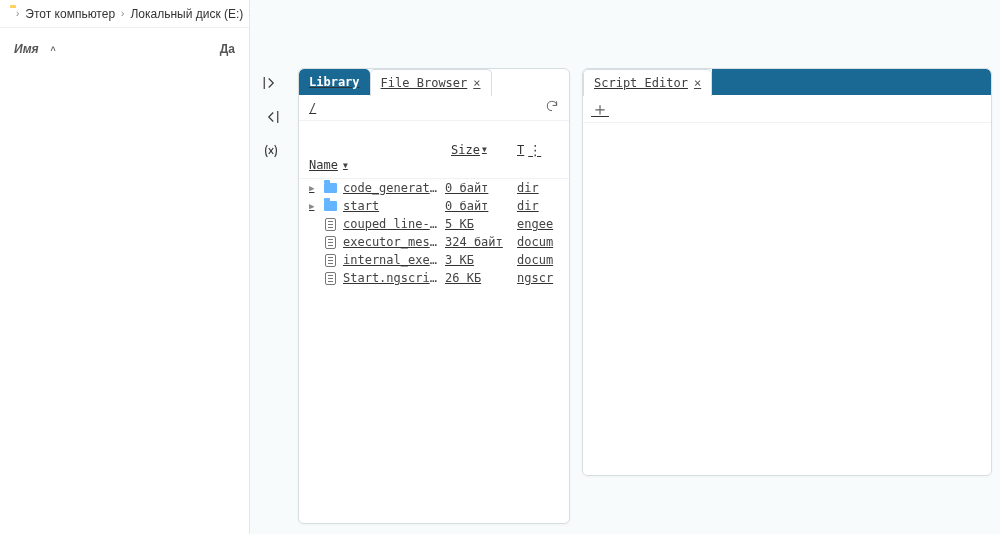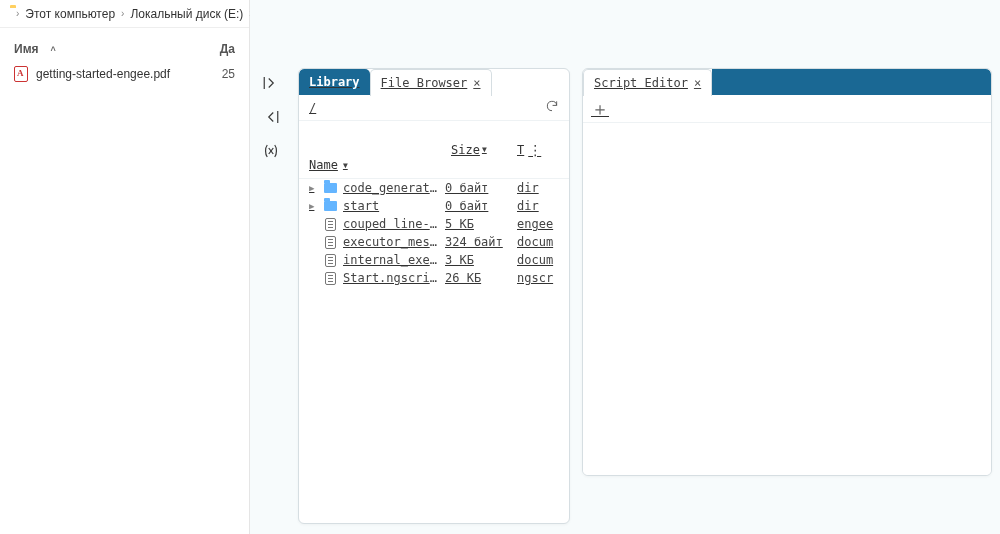--- a/index.html
+++ b/index.html
@@ -7,21 +7,21 @@
   body { display: flex; }
 
   
   .explorer { width: 250px; height: 100%; border-right: 1px solid #e5e5e5; display: flex; flex-direction: column; }
   .breadcrumbs { display: flex; align-items: center; gap: 6px; padding: 4px 10px; border-bottom: 1px solid #eee; height: 28px; }
   .bc-sep { color: #888; font-size: 10px; }
   .bc-seg { color: #333; white-space: nowrap; }
   .bc-folder { width: 14px; height: 11px; background: #ffd060; border-radius: 1px; position: relative; display: inline-block; }
   .bc-folder::before { content:""; position:absolute; top:-3px; left:0; width:6px; height:3px; background:#ffd060; border-radius:1px 1px 0 0;}
   .exp-headers { display: flex; padding: 14px 14px 6px; color: #555; font-weight: 600; }
-  .exp-h-name { flex: 1; display:flex; align-items:center; gap:12px;}
+  .exp-h-name { flex: 1; display:flex; align-items:center; gap:12px;font-style:italic;}
   .exp-h-sort { font-size: 9px; color:#666; }
   .exp-h-date { width: 28px; text-align:right; }
   .exp-row { display: flex; align-items: center; padding: 4px 14px; gap: 8px; }
   .pdf-icon { width:14px; height:16px; border:1px solid #c33; border-radius:2px; position:relative; display:inline-block;}
   .pdf-icon::after { content:"A"; position:absolute; top:1px; left:2px; font-size:9px; font-weight:700; color:#c33; font-family: serif;}
   .exp-row .fname { flex:1; white-space: nowrap; overflow: hidden; text-overflow: ellipsis; }
   .exp-row .fdate { width:28px; text-align:right; color:#555; }
 
   
   .app { flex:1; height:100%; background:#f7fbfc; position:relative; overflow:hidden; }
@@ -82,25 +82,20 @@
     <span class="bc-sep">›</span>
     <span class="bc-seg">Proj</span>
   </div>
   <div class="exp-headers">
     <div class="exp-h-name">
       <span>Имя</span>
       <span class="exp-h-sort">˄</span>
     </div>
     <div class="exp-h-date">Да</div>
   </div>
-  <div class="exp-row">
-    <span class="pdf-icon"></span>
-    <span class="fname">getting-started-engee.pdf</span>
-    <span class="fdate">25</span>
-  </div>
 </div>
 
 <div class="app">
 
   <div class="sidebar">
     <div class="sb-icon">
       <svg viewBox="0 0 24 24">
           <path d="M9 6l6 6-6 6"></path>
           <path d="M3 4v16"></path>
         </svg>

